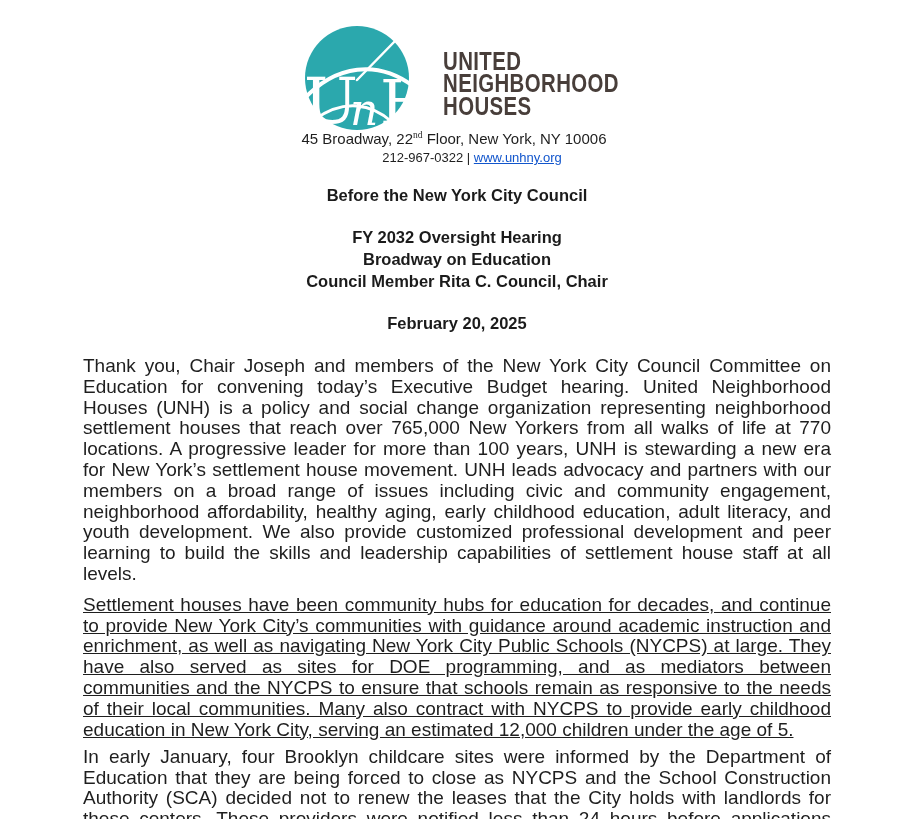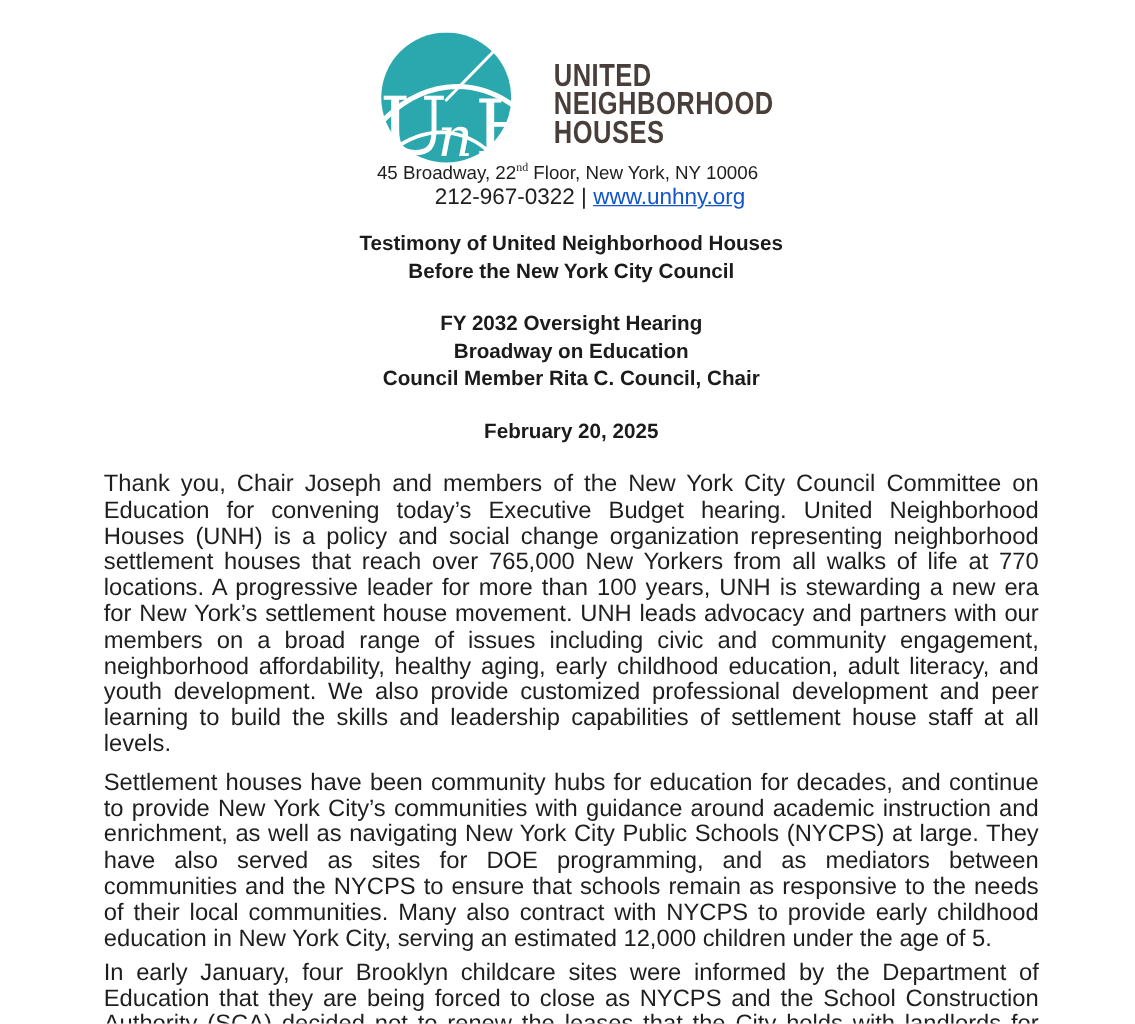--- a/index.html
+++ b/index.html
@@ -27,34 +27,34 @@
     transform: scaleX(0.8); transform-origin: left top;
     white-space: nowrap;
   }
   .address-line {
     position: absolute; left: 0; right: 0; top: 129px;
     text-align: center; font-size: 15px; line-height: 19px; color: #1e1e1e;
   }
   .address-line sup { font-size: 9.5px; vertical-align: super; line-height: 0; font-family: Liberation Serif, serif; }
   .contact-line {
     position: absolute; left: 0; right: 0; top: 148px;
-    text-align: center; font-size: 18px; line-height: 19px; color: #1e1e1e; margin-left: 36px;
+    text-align: center; font-size: 13px; line-height: 19px; color: #1e1e1e; margin-left: 36px;
   }
   .website-link { color: var(--link-blue, #1155CC); text-decoration: underline; }
   
   .content { position: absolute; left: 83px; top: 0; width: 748px; }
   .title-block { margin-top: 184px; text-align: center; font-weight: bold; font-size: 16.5px; line-height: 22px; color: #1b1b1b; }
   .title-group { margin-bottom: 20px; }
   .title-group:last-child { margin-bottom: 0; }
   .body-para {
     margin: 0; text-align: justify;
     font-size: 19px; line-height: 20.8px; color: #1e1e1e;
   }
   .para-1 { margin-top: 22px; }
-  .para-2 { margin-top: 10px; }
+  .para-2 { margin-top: 10px; text-decoration: underline; }
   .para-3 { margin-top: 7px; line-height: 20.5px; }
   .bold-inline { font-weight: bold; }
 </style>
 </head>
 <body>
 
 <div class="page">
 
   <header class="letterhead">
 
@@ -80,21 +80,20 @@
     <div class="address-line"><span>45 Broadway, 22</span><sup>nd</sup><span> Floor, New York, NY 10006</span></div>
 
     <div class="contact-line"><span>212-967-0322</span><span> | </span><a class="website-link" href="#">www.unhny.org</a></div>
 
   </header>
 
   <main class="content">
 
     <div class="title-block">
       <div class="title-group">
-        <div>Testimony of United Neighborhood Houses</div>
         <div>Before the New York City Council</div>
       </div>
       <div class="title-group">
         <div>FY 2032 Oversight Hearing</div>
         <div>Broadway on Education</div>
         <div>Council Member Rita C. Council, Chair</div>
       </div>
       <div class="title-group">
         <div>February 20, 2025</div>
       </div>

